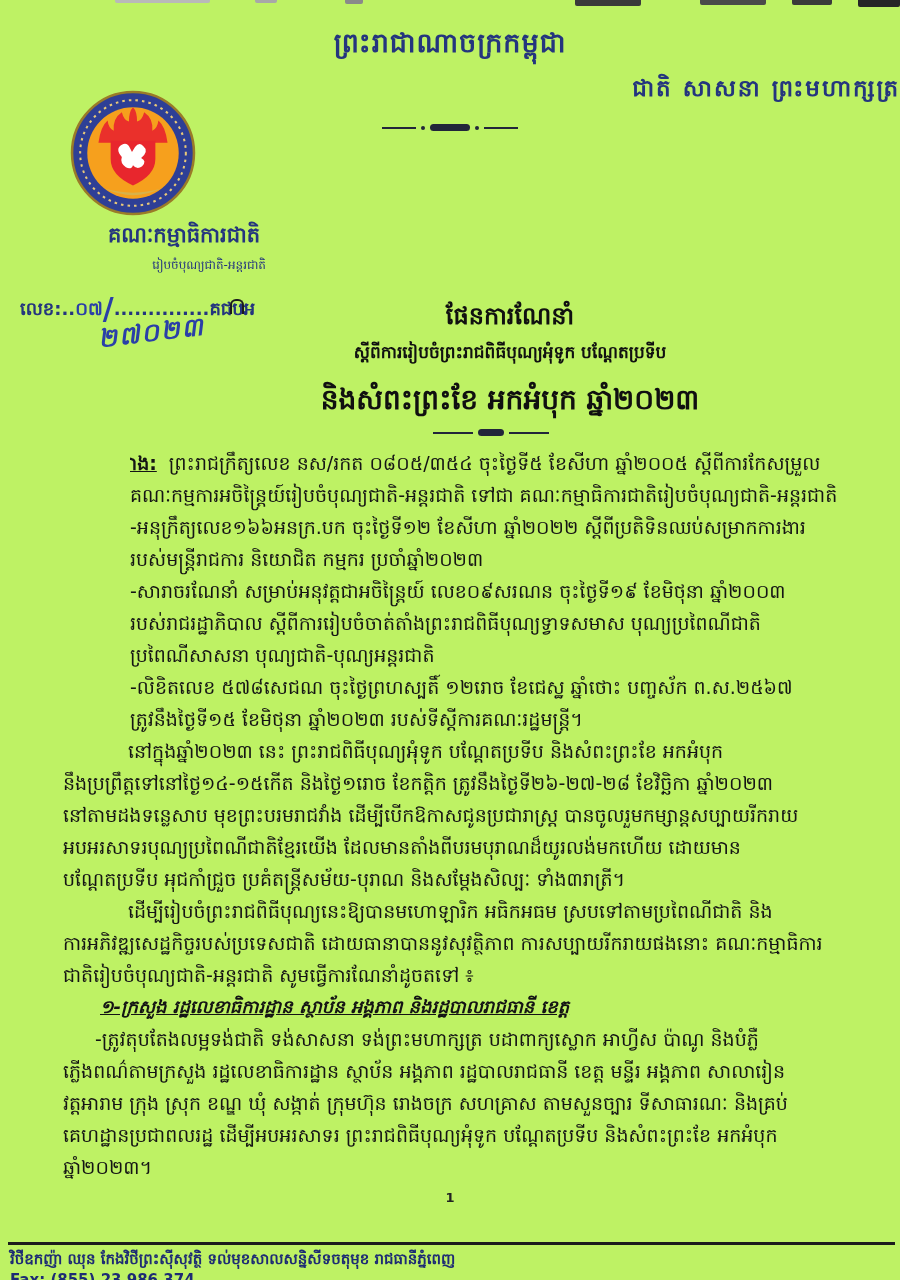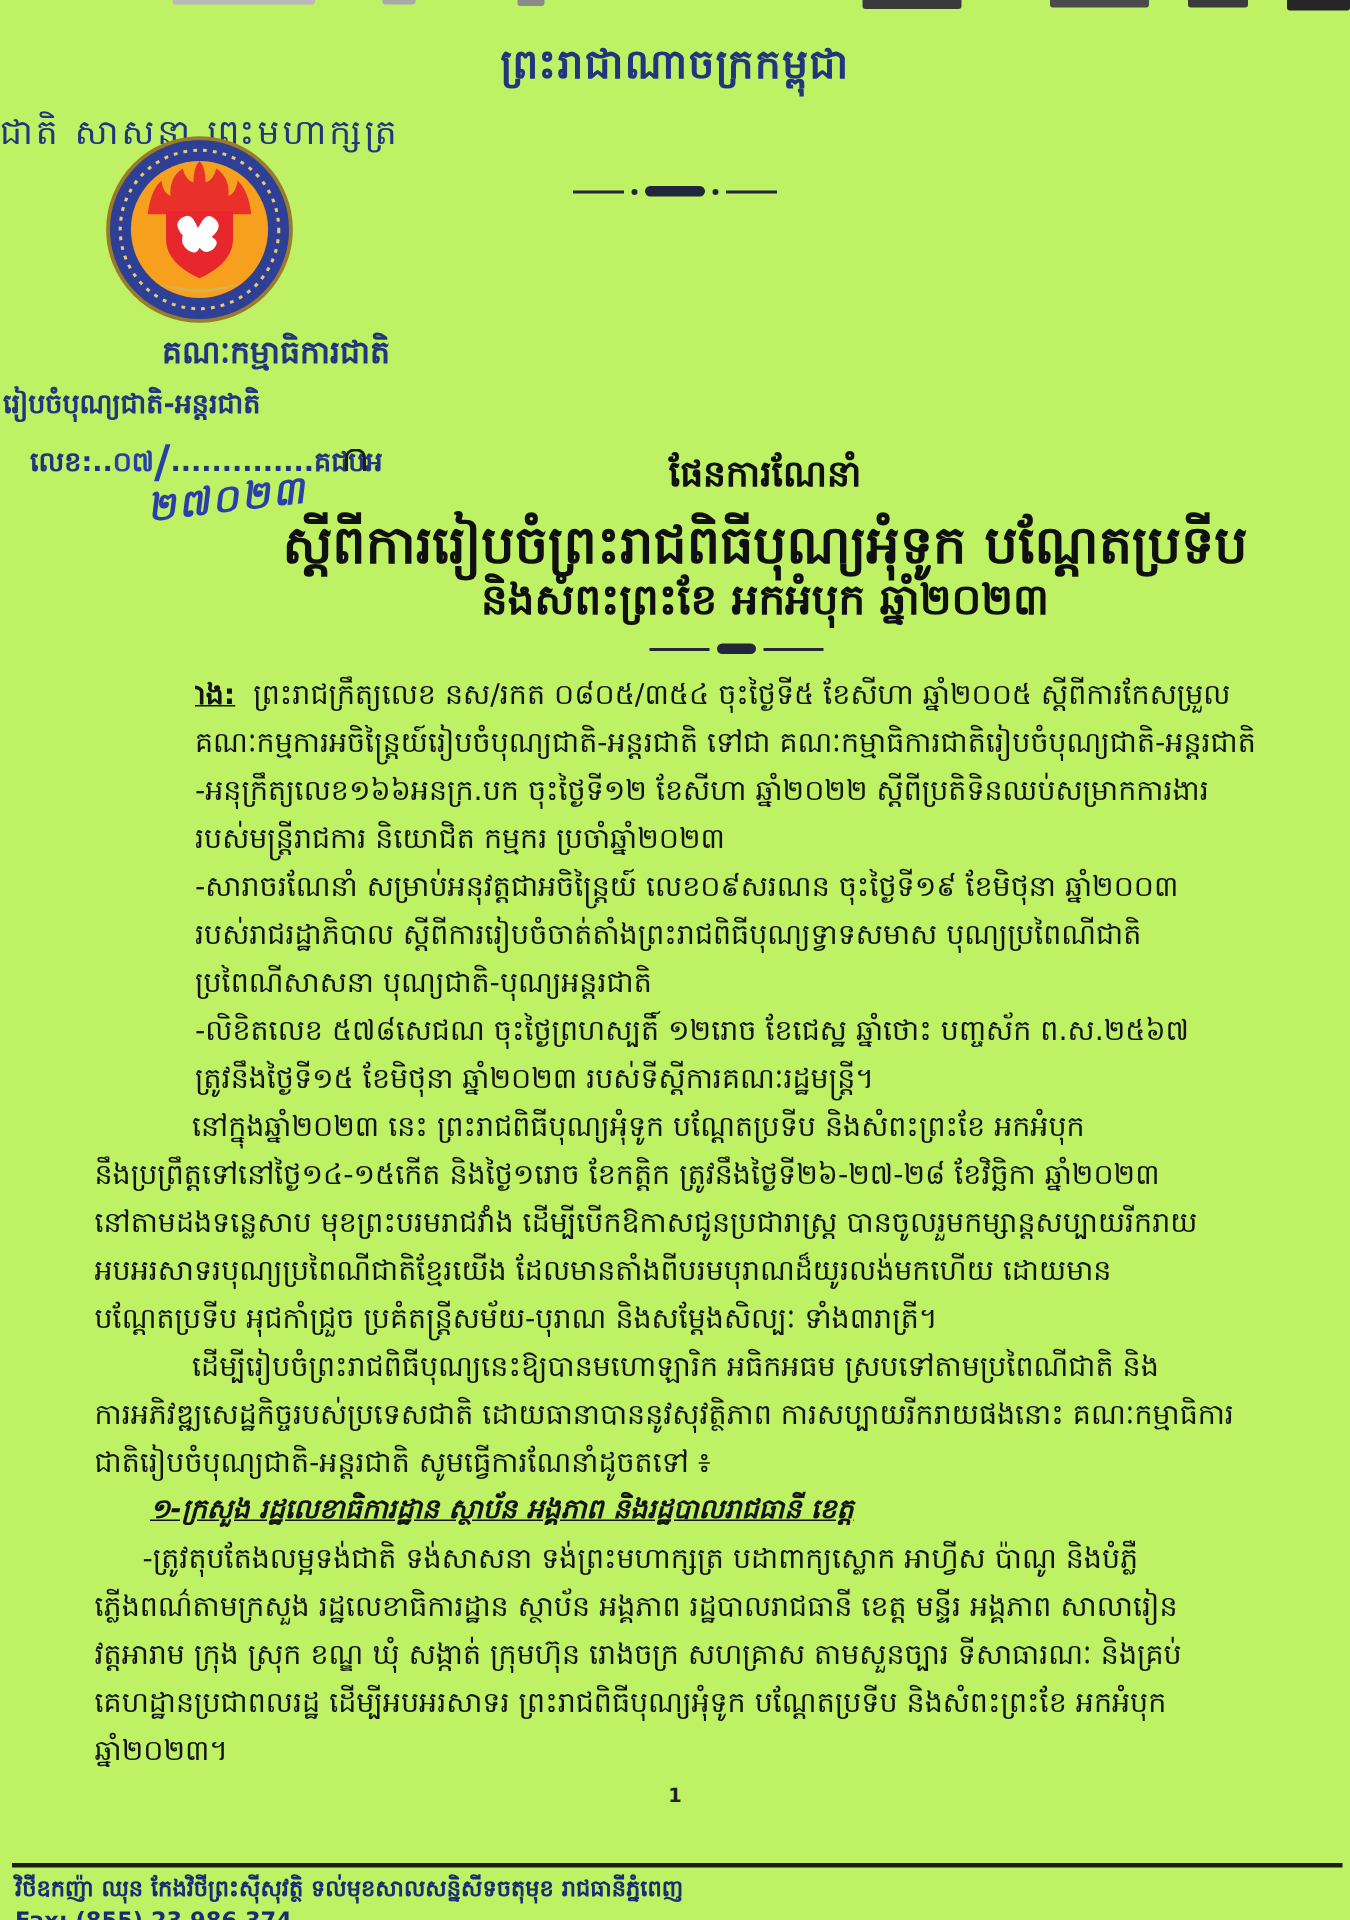--- a/index.html
+++ b/index.html
@@ -6,45 +6,45 @@
   .page{
     position:relative;width:900px;height:1280px;margin:0 auto;
     background:#bef264;overflow:hidden;
     font-family:"DejaVu Sans",sans-serif;color:#151515;
   }
   
   .ta{position:absolute;top:0;border-radius:0 0 2px 2px;}
   
   .hdr-kingdom{position:absolute;top:26px;left:0;width:100%;text-align:center;
     font-size:27px;font-weight:bold;color:#24357e;letter-spacing:1px;}
-  .hdr-motto{position:absolute;top:74px;left:0;width:100%;text-align:left;
-    font-size:23px;font-weight:normal;color:#24357e;letter-spacing:2px;}
+  .hdr-motto{position:absolute;top:74px;left:0;width:100%;text-align:right;
+    font-size:23px;font-weight:bold;color:#24357e;letter-spacing:2px;}
   .orn{position:absolute;display:flex;align-items:center;gap:5px;}
   .orn .ln{height:2px;background:#22263a;}
   .orn .dt{width:4px;height:4px;border-radius:50%;background:#22263a;}
   .orn .mid{height:7px;border-radius:4px;background:#22263a;}
   .orn1{top:124px;left:50%;transform:translateX(-50%);}
   .orn2{top:429px;left:433px;}
   
   .emblem{position:absolute;left:70px;top:90px;}
   .committee1{position:absolute;top:221px;left:8px;width:252px;text-align:right;
     font-size:21px;font-weight:bold;color:#24357e;}
-  .committee2{position:absolute;top:257px;left:2px;width:264px;text-align:left;
-    font-size:18px;font-weight:bold;color:#24357e;}
+  .committee2{position:absolute;top:257px;left:2px;width:264px;text-align:right;
+    font-size:12px;font-weight:normal;color:#24357e;}
   .refline{position:absolute;top:296px;left:20px;width:260px;color:#24357e;
     font-size:18px;font-weight:bold;display:flex;align-items:baseline;}
   .refline .slash{font-size:30px;line-height:18px;color:#2a3fa8;transform:translateY(4px);}
   .refline .num{color:#2a3fa8;}
   .handnum{position:absolute;top:317px;left:98px;color:#2a3fa8;font-size:25px;
     font-style:italic;font-weight:bold;transform:rotate(-7deg);letter-spacing:2px;}
   
   .title-main{position:absolute;top:301px;left:190px;width:640px;text-align:center;
     font-size:24px;font-weight:bold;color:#101010;font-family:Liberation Mono, monospace;}
   .title-sub1{position:absolute;top:341px;left:170px;width:680px;text-align:center;
-    font-size:35px;font-weight:bold;color:#101010;}
+    font-size:17px;font-weight:bold;color:#101010;}
   .title-sub2{position:absolute;top:382px;left:170px;width:680px;text-align:center;
     font-size:28px;font-weight:bold;color:#101010;}
   
   .body{position:absolute;top:447px;left:63px;right:20px;font-size:19px;
     line-height:32px;color:#141414;}
   .line{white-space:nowrap;overflow:hidden;}
   .refs{margin-left:67px;}
   .ref-label{font-weight:bold;text-decoration:underline;margin-right:12px;}
   .ind{margin-left:65px;}
   .ind2{margin-left:32px;}

